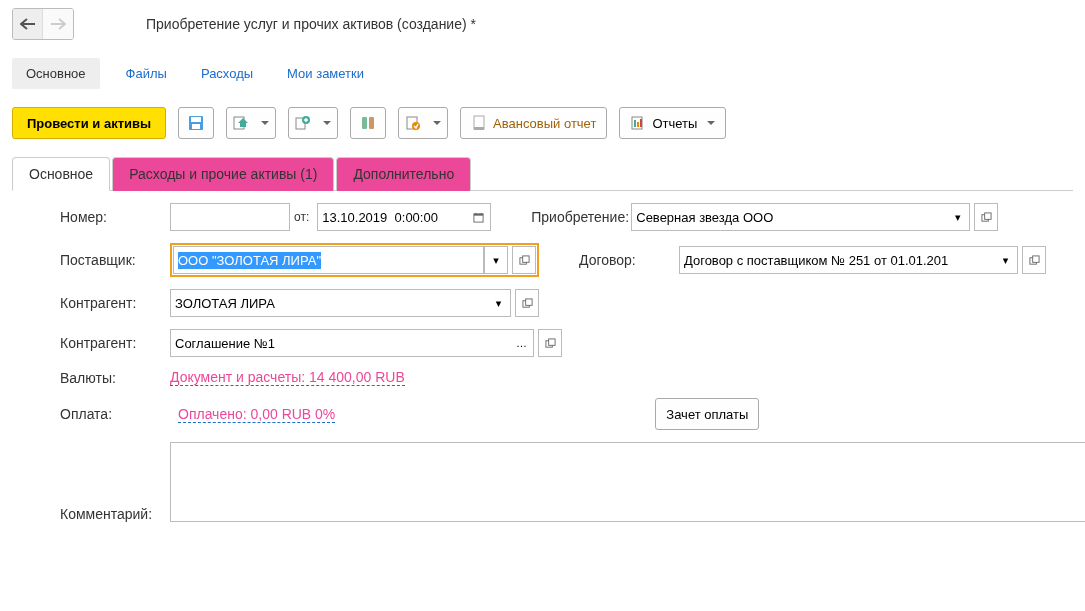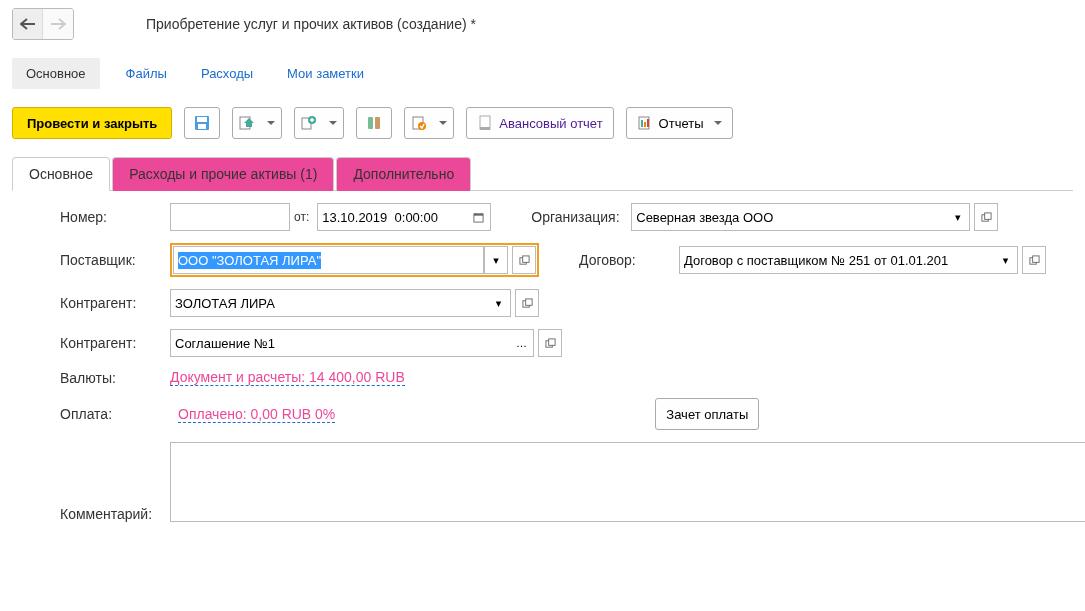--- a/index.html
+++ b/index.html
@@ -18,21 +18,21 @@
     .top-tab { color: #1a6dcc; cursor: pointer; padding: 6px 8px; }
     .top-tab.active { background: #eee; color: #333; padding: 8px 14px; border-radius: 2px; }
     
     .toolbar { display: flex; gap: 12px; align-items: center; margin-bottom: 18px; }
     .btn { height: 32px; border: 1px solid #aaa; border-radius: 3px; background: #fefefe; display: inline-flex; align-items: center; justify-content: center; cursor: pointer; padding: 0 10px; gap: 6px; font-size: 13px; }
     .btn-primary { background: #ffe000; border-color: #d4af00; font-weight: bold; padding: 0 14px; }
     .btn-icon { width: 36px; padding: 0; }
     .btn-icon-drop { width: 50px; padding: 0; justify-content: center; position: relative; }
     .btn-icon-drop::after { content: ""; width: 0; height: 0; border-left: 4px solid transparent; border-right: 4px solid transparent; border-top: 4px solid #666; margin-left: 6px; }
     .btn-drop::after { content: ""; width: 0; height: 0; border-left: 4px solid transparent; border-right: 4px solid transparent; border-top: 4px solid #666; margin-left: 4px; }
-    .btn.muted { color: #4c1d95; }
+    .btn.muted { color: #a16207; }
     
     .tabs { display: flex; border-bottom: 1px solid #ccc; margin-bottom: 12px; }
     .tab { padding: 8px 16px; border: 1px solid #ccc; border-bottom: none; margin-right: 2px; border-radius: 4px 4px 0 0; background: #ec4899; cursor: pointer; font-size: 14px; margin-bottom: -1px; }
     .tab.active { background: #fff; border-bottom: 1px solid #fff; }
     
     .form { display: flex; flex-direction: column; gap: 12px; }
     .row { display: flex; gap: 40px; align-items: center; margin-left: 48px; }
     .field-group { display: flex; align-items: center; }
     .label { width: 110px; color: #333; font-size: 14px; }
     .label-r { width: 100px; color: #333; font-size: 14px; }
@@ -75,21 +75,21 @@
   </div>
 
   <div class="top-tabs">
     <span class="top-tab active">Основное</span>
     <span class="top-tab">Файлы</span>
     <span class="top-tab">Расходы</span>
     <span class="top-tab">Мои заметки</span>
   </div>
 
   <div class="toolbar">
-    <button class="btn btn-primary">Провести и закрыть</button>
+    <button class="btn btn-primary">Провести и активы</button>
     <button class="btn btn-icon">
       <svg class="ico" viewBox="0 0 16 16">
           <rect x="1" y="1" width="14" height="14" fill="#4a9de0" rx="1"></rect>
           <rect x="3" y="2" width="10" height="5" fill="#fff"></rect>
           <rect x="4" y="9" width="8" height="5" fill="#fff"></rect>
         </svg>
     </button>
     <button class="btn btn-icon-drop">
       <svg class="ico" viewBox="0 0 16 16">
           <rect x="1" y="2" width="10" height="12" fill="#fff" stroke="#888"></rect>
@@ -152,21 +152,21 @@
             <svg viewBox="0 0 12 12">
                 <rect x="1" y="2" width="10" height="9" fill="none" stroke="#666"></rect>
                 <rect x="1" y="2" width="10" height="2" fill="#666"></rect>
                 <line x1="3" y1="1" x2="3" y2="3" stroke="#666"></line>
                 <line x1="9" y1="1" x2="9" y2="3" stroke="#666"></line>
               </svg>
           </button>
         </div>
       </div>
       <div class="field-group">
-        <span class="label-r">Организация:</span>
+        <span class="label-r">Приобретение:</span>
         <div class="input-group">
           <input class="input" style="width: 315px;" value="Северная звезда ООО">
           <button class="inp-btn">▾</button>
           <button class="inp-btn">
             <svg viewBox="0 0 12 12">
                 <rect x="1" y="3" width="7" height="7" fill="none" stroke="#666"></rect>
                 <rect x="4" y="1" width="7" height="7" fill="#fff" stroke="#666"></rect>
               </svg>
           </button>
         </div>

